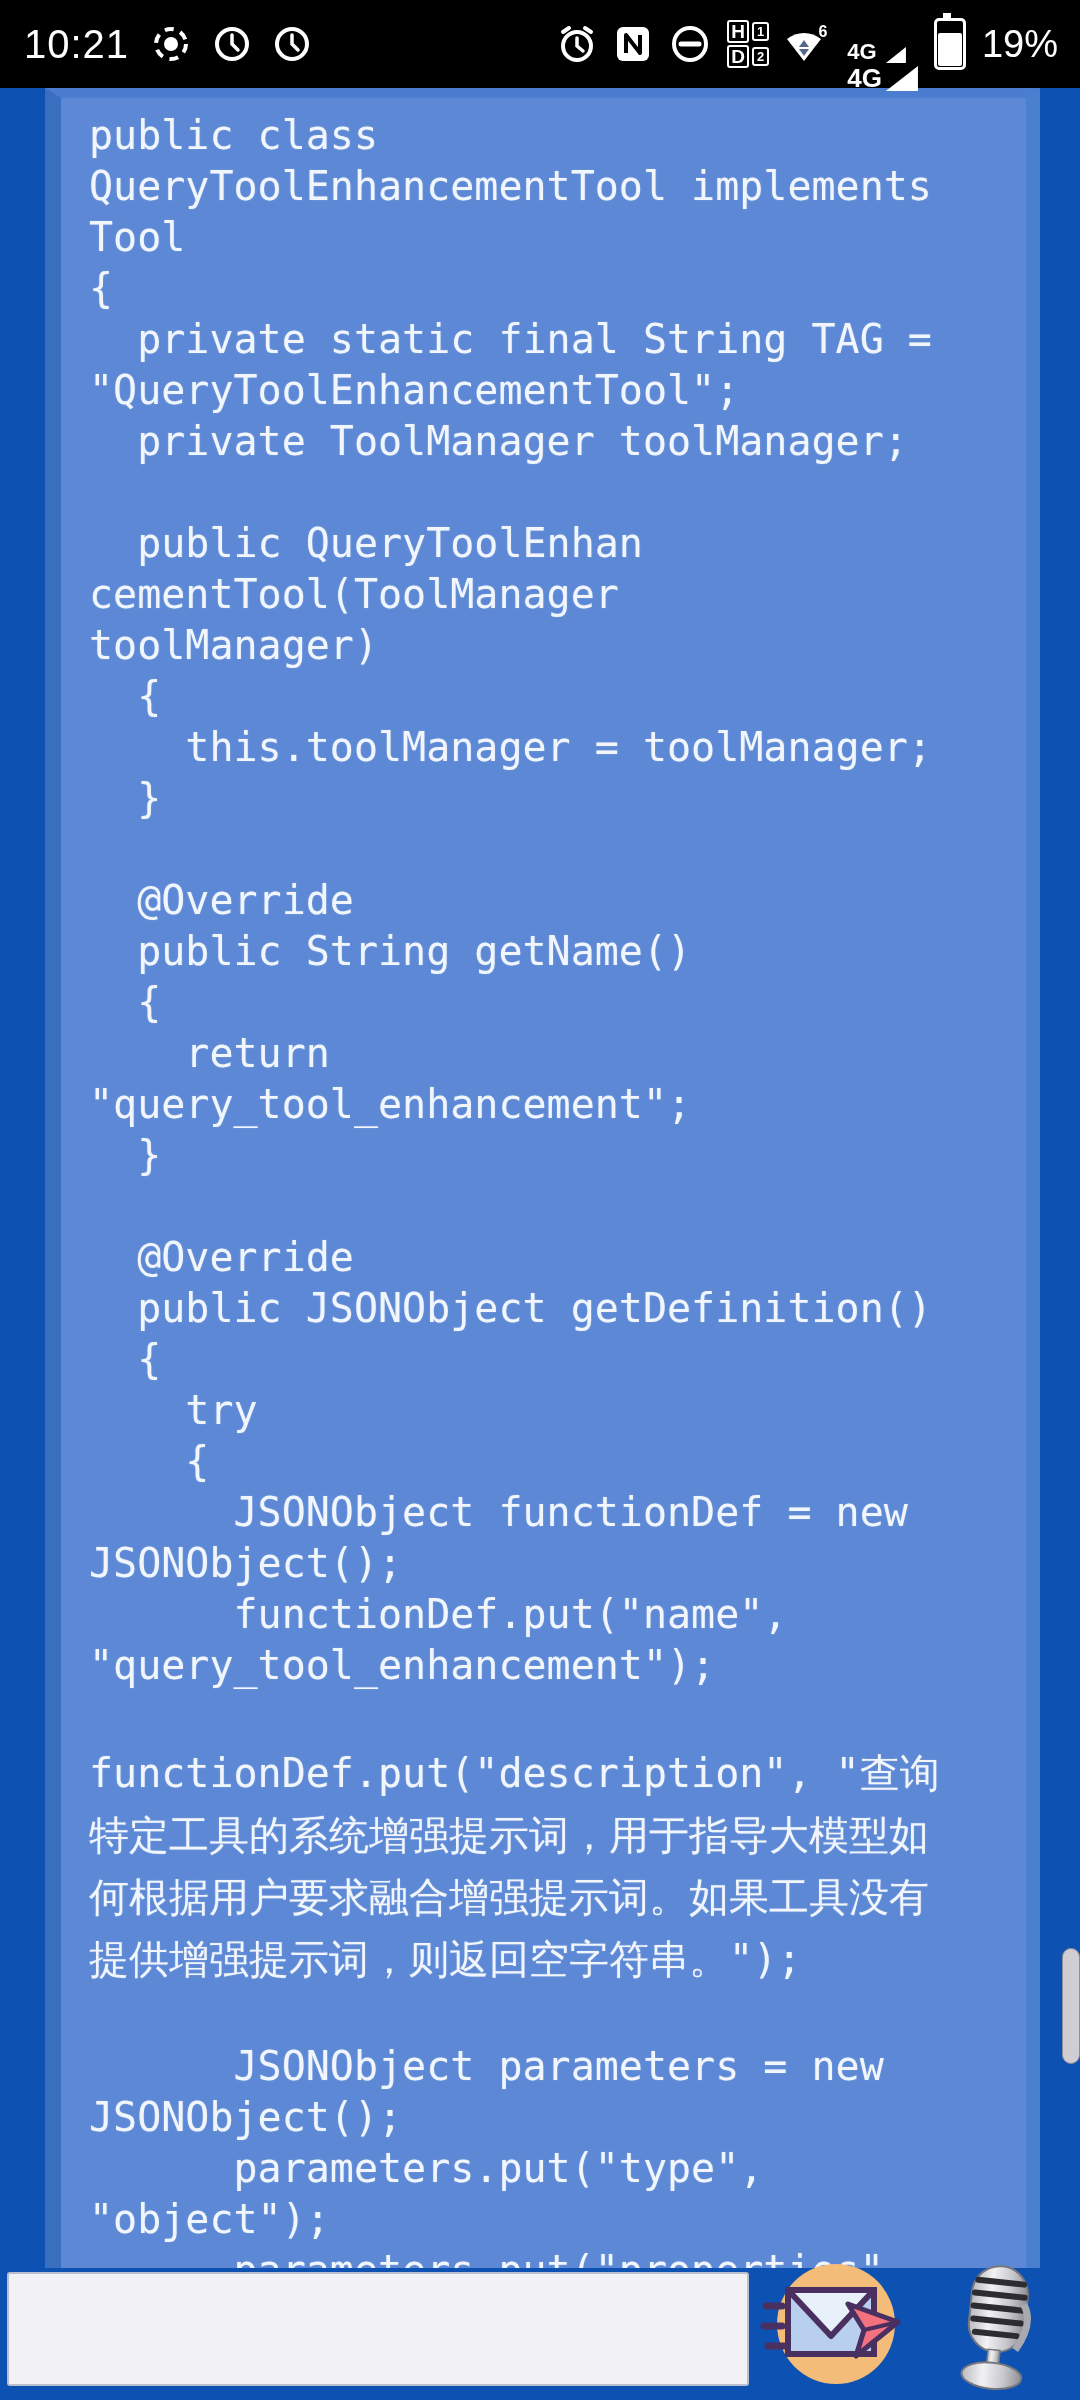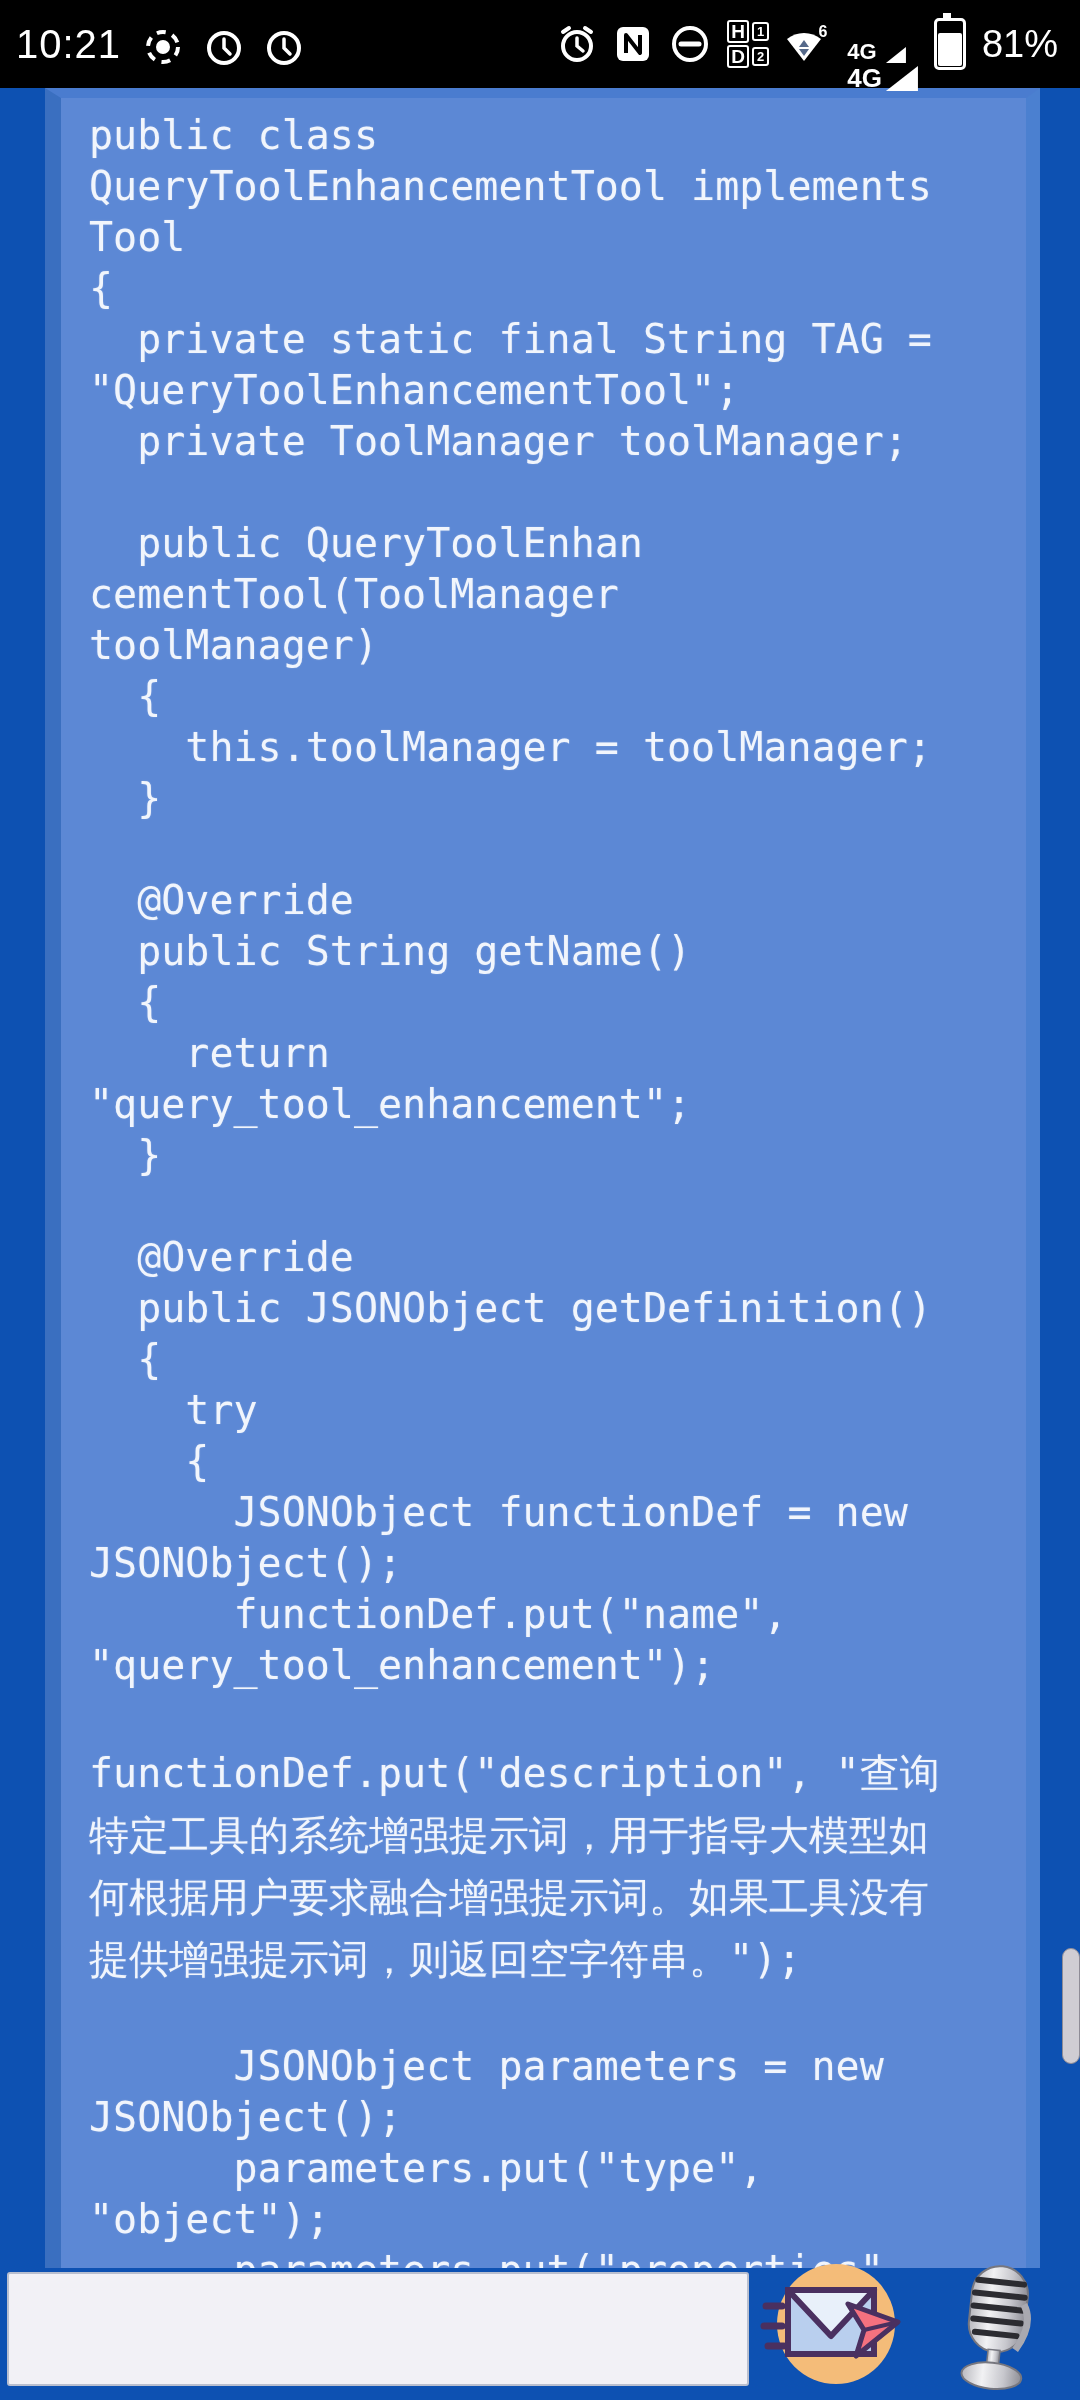--- a/index.html
+++ b/index.html
@@ -3,21 +3,21 @@
 <meta charset="utf-8">
 <style>
   html,body{margin:0;padding:0;background:#000;}
   .screen{position:relative;width:1080px;height:2400px;overflow:hidden;
           font-family:"Liberation Sans",sans-serif;background:#0d51b2;}
 
   
   .statusbar{position:absolute;left:0;top:0;width:1080px;height:88px;background:#000;
              display:flex;align-items:center;justify-content:space-between;
              color:#fff;z-index:30;}
-  .sb-left{display:flex;align-items:flex-end;gap:22px;padding-left:16px;}
+  .sb-left{display:flex;align-items:center;gap:22px;padding-left:24px;}
   .sb-right{display:flex;align-items:center;gap:16px;padding-right:22px;}
   .sb-time{font-size:40px;letter-spacing:1px;}
   .sb-ico{display:flex;align-items:center;justify-content:center;}
   .pct{font-size:38px;}
   .cellgrp{display:grid;grid-template-columns:auto auto;column-gap:4px;row-gap:2px;
            align-items:end;line-height:1;margin-top:44px;}
   .cell-4g{font-weight:bold;color:#fff;}
   .cell-4g.s1{font-size:22px;}
   .cell-4g.s2{font-size:26px;}
   .tri{background:#fff;clip-path:polygon(100% 0,100% 100%,0 100%);}
@@ -116,21 +116,21 @@
       </span>
       <span class="cellgrp">
         <span class="cell-4g s1">4G</span>
         <span class="tri small"></span>
         <span class="cell-4g s2">4G</span>
         <span class="tri big"></span>
       </span>
       <span class="batt">
         <span class="batt-fill" style="height:72%;"></span>
       </span>
-      <span class="pct">81%</span>
+      <span class="pct">19%</span>
     </div>
   </div>
 
   <div class="panel">
     <div class="code"><div class="code-line">public class</div><div class="code-line">QueryToolEnhancementTool implements</div><div class="code-line">Tool</div><div class="code-line">{</div><div class="code-line">  private static final String TAG =</div><div class="code-line">"QueryToolEnhancementTool";</div><div class="code-line">  private ToolManager toolManager;</div><div class="code-line"></div><div class="code-line">  public QueryToolEnhan</div><div class="code-line">cementTool(ToolManager</div><div class="code-line">toolManager)</div><div class="code-line">  {</div><div class="code-line">    this.toolManager = toolManager;</div><div class="code-line">  }</div><div class="code-line"></div><div class="code-line">  @Override</div><div class="code-line">  public String getName()</div><div class="code-line">  {</div><div class="code-line">    return</div><div class="code-line">"query_tool_enhancement";</div><div class="code-line">  }</div><div class="code-line"></div><div class="code-line">  @Override</div><div class="code-line">  public JSONObject getDefinition()</div><div class="code-line">  {</div><div class="code-line">    try</div><div class="code-line">    {</div><div class="code-line">      JSONObject functionDef = new</div><div class="code-line">JSONObject();</div><div class="code-line">      functionDef.put("name",</div><div class="code-line">"query_tool_enhancement");</div><div class="code-line"></div><div class="code-line cjk">functionDef.put("description", "查询</div><div class="code-line cjk">特定工具的系统增强提示词，用于指导大模型如</div><div class="code-line cjk">何根据用户要求融合增强提示词。如果工具没有</div><div class="code-line cjk">提供增强提示词，则返回空字符串。");</div><div class="code-line"></div><div class="code-line">      JSONObject parameters = new</div><div class="code-line">JSONObject();</div><div class="code-line">      parameters.put("type",</div><div class="code-line">"object");</div><div class="code-line">      parameters.put("properties",</div></div>
   </div>
 
   <div class="scroll-thumb"></div>
 
   <div class="bottombar">

